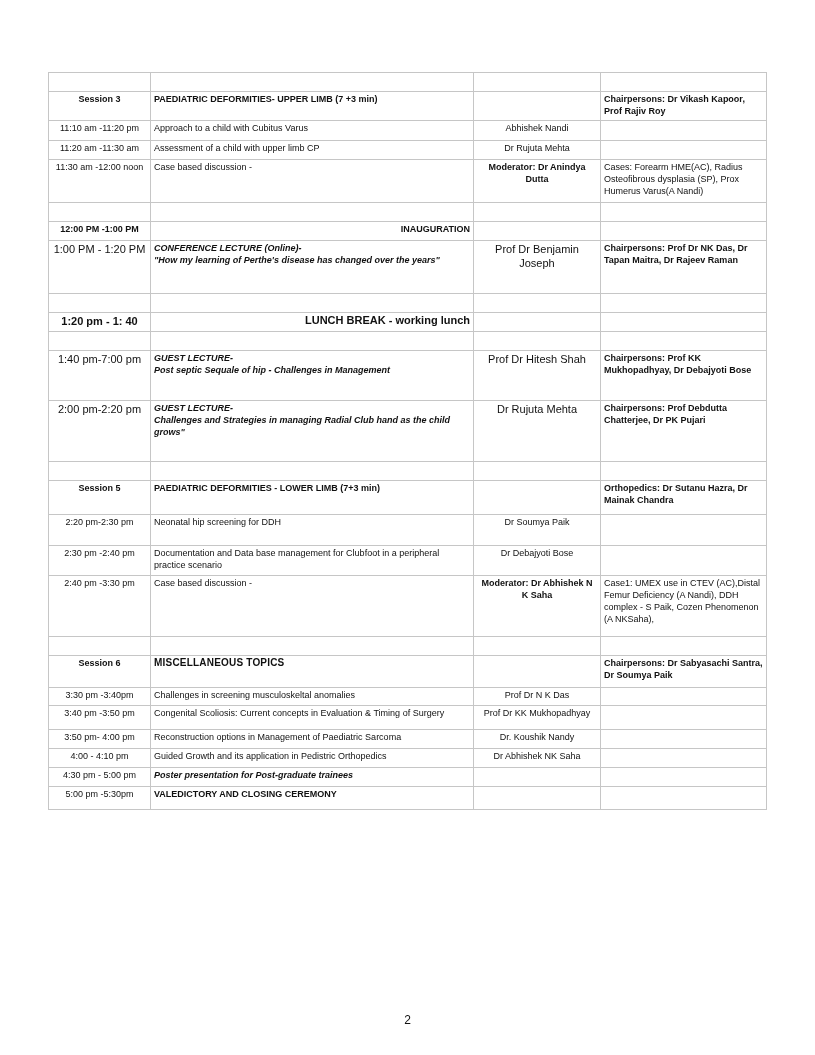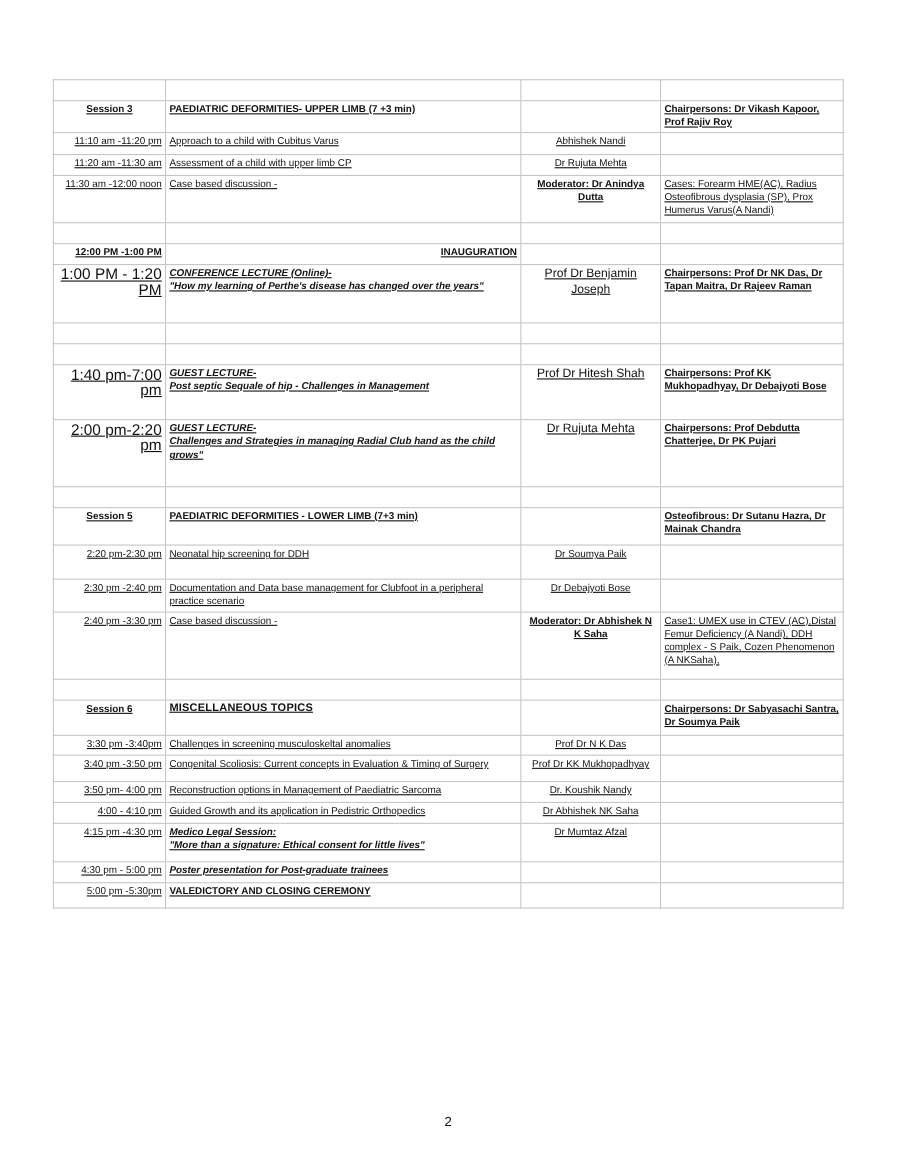--- a/index.html
+++ b/index.html
@@ -1,27 +1,27 @@
 <!DOCTYPE html>
 <html><head>
 <meta charset="utf-8">
 <style>
   html, body { margin:0; padding:0; background:#ffffff; }
   body { width:815px; height:1055px; position:relative; font-family:"Liberation Sans", sans-serif; color:#111; }
   table.sched {
     position:absolute; left:48px; top:72px; width:718px;
-    border-collapse:collapse; table-layout:fixed;text-decoration:underline;
+    border-collapse:collapse; table-layout:fixed;
   }
   table.sched td {
     border:1px solid #c6c6c6; vertical-align:top; padding:1px 3px;
     font-size:9px; line-height:12px; overflow:hidden;
   }
   col.c1 { width:102px; } col.c2 { width:323px; } col.c3 { width:127px; } col.c4 { width:166px; }
-  td.time { text-align:right; }
-  td.time.big { font-size:14px; line-height:14px; }
+  td.time { text-align:center; }
+  td.time.big { font-size:11px; line-height:14px; }
   td.time.bold { font-weight:bold; }
   td.speaker { text-align:center; }
   td.speaker.big { font-size:11px; line-height:14px; }
   td.speaker.bold { font-weight:bold; }
   .sess-label { font-weight:bold; font-size:11px; line-height:15px; text-align:center; padding-top:3px; }
   .sess-title { font-weight:bold; font-size:11px; line-height:15px; padding-top:3px; }
   .sess-title.large { font-size:10px; letter-spacing:0.2px; }
   .chair { font-weight:bold; font-size:11px; line-height:15px; padding-top:3px; }
   .topic-big { font-size:11px; line-height:14px; }
   .lecture { font-weight:bold; font-style:italic; font-size:11px; line-height:15px; }
@@ -96,20 +96,26 @@
     <td class="chair">Chairpersons:  Prof Dr NK Das, Dr Tapan Maitra, Dr Rajeev Raman</td>
   </tr>
   <tr style="height:19px">
         <td></td>
         <td></td>
         <td></td>
         <td></td>
       </tr>
 
   <tr style="height:19px">
+    <td class="time big bold">1:20  pm - 1: 40</td>
+    <td class="center-bold" style="font-size:11px">LUNCH BREAK - working lunch</td>
+    <td></td>
+    <td></td>
+  </tr>
+  <tr style="height:19px">
         <td></td>
         <td></td>
         <td></td>
         <td></td>
       </tr>
 
   <tr style="height:50px">
     <td class="time big">1:40 pm-7:00 pm</td>
     <td class="lecture">
       <div>GUEST LECTURE-</div>
@@ -132,21 +138,21 @@
         <td></td>
         <td></td>
         <td></td>
         <td></td>
       </tr>
 
   <tr style="height:34px">
     <td class="sess-label">Session 5</td>
     <td class="sess-title">PAEDIATRIC DEFORMITIES - LOWER LIMB (7+3 min)</td>
     <td></td>
-    <td class="chair">Osteofibrous:  Dr Sutanu Hazra, Dr Mainak Chandra</td>
+    <td class="chair">Orthopedics:  Dr Sutanu Hazra, Dr Mainak Chandra</td>
   </tr>
   <tr style="height:31px">
     <td class="time">2:20 pm-2:30 pm</td>
     <td class="topic-big">Neonatal hip screening for DDH</td>
     <td class="speaker">Dr Soumya Paik</td>
     <td></td>
   </tr>
   <tr style="height:30px">
     <td class="time">2:30 pm -2:40 pm</td>
     <td class="topic-big">Documentation and Data base management for Clubfoot in a peripheral practice scenario</td>
@@ -190,29 +196,20 @@
     <td class="speaker">Dr. Koushik Nandy</td>
     <td></td>
   </tr>
   <tr style="height:19px">
     <td class="time">4:00 - 4:10 pm</td>
     <td>Guided Growth and its application in Pedistric Orthopedics</td>
     <td class="speaker">Dr Abhishek NK Saha</td>
     <td></td>
   </tr>
 
-  <tr style="height:35px">
-    <td class="time">4:15 pm -4:30 pm</td>
-    <td class="lecture">
-      <div>Medico Legal Session:</div>
-      <div>"More than a signature: Ethical consent for little lives"</div>
-    </td>
-    <td class="speaker">Dr Mumtaz Afzal</td>
-    <td></td>
-  </tr>
 
   <tr style="height:19px">
     <td class="time">4:30 pm - 5:00 pm</td>
     <td class="lecture">Poster presentation for Post-graduate trainees</td>
     <td></td>
     <td></td>
   </tr>
 
   <tr style="height:23px">
     <td class="time">5:00 pm -5:30pm</td>

